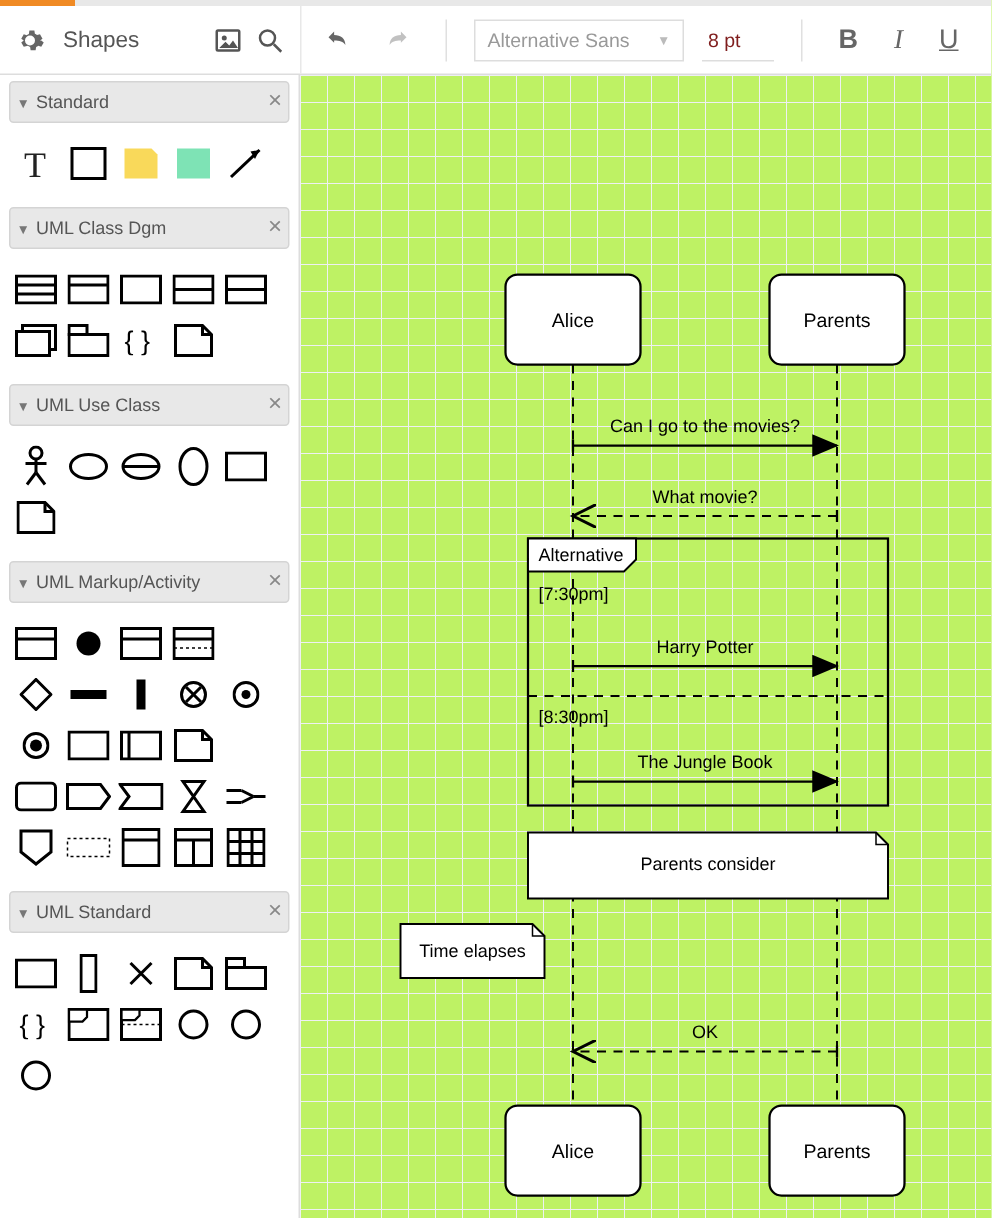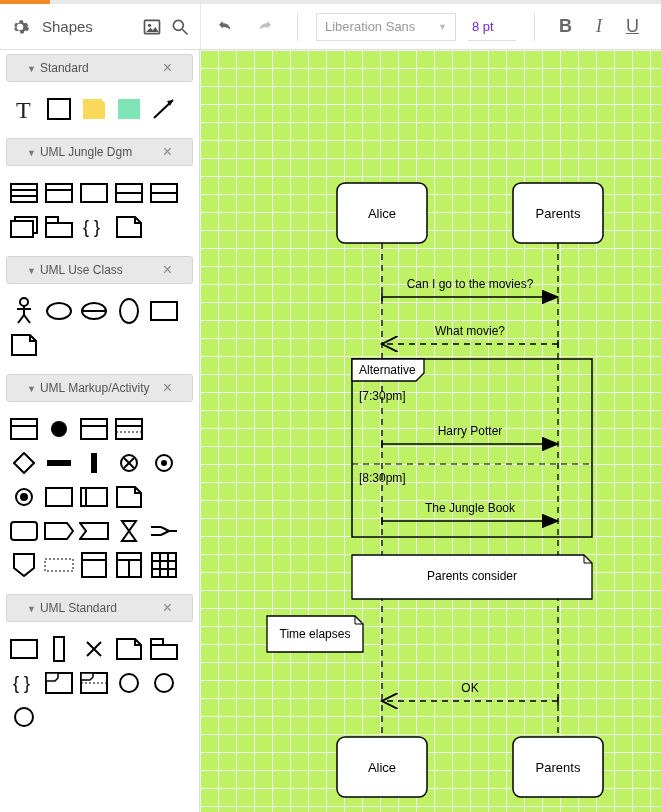--- a/index.html
+++ b/index.html
@@ -7,28 +7,28 @@
   .app { display: flex; flex-direction: column; height: 812px; }
   .tab-strip { height: 4px; background: #e8e8e8; display: flex; }
   .tab-strip .active { width: 50px; height: 4px; background: #f08a24; }
   .toolbar { height: 46px; display: flex; align-items: center; border-bottom: 1px solid #ddd; }
   .shapes-panel-header { width: 200px; height: 46px; display: flex; align-items: center; padding: 0 10px; gap: 8px; }
   .shapes-panel-header .title { font-size: 15px; color: #555; margin-left: 4px; }
   .toolbar-right { flex: 1; display: flex; align-items: center; padding: 0 10px; gap: 12px; border-left: 1px solid #e8e8e8; height: 100%; }
   .toolbar-sep { width: 1px; height: 28px; background: #e0e0e0; margin: 0 6px; }
   .tb-icon-btn { width: 28px; height: 28px; display: flex; align-items: center; justify-content: center; cursor: pointer; color: #666; }
   .tb-select { min-width: 140px; height: 28px; border: 1px solid #ddd; display: flex; align-items: center; padding: 0 8px; font-size: 13px; color: #999; justify-content: space-between; cursor: pointer; }
-  .tb-size { width: 48px; height: 28px; border: none; border-bottom: 1px solid #ddd; font-size: 13px; color: #6d28d9; padding: 0 4px; }
+  .tb-size { width: 48px; height: 28px; border: none; border-bottom: 1px solid #ddd; font-size: 13px; color: #7f1d1d; padding: 0 4px; }
   .font-b { font-weight: bold; font-size: 18px; color: #666; cursor: pointer; padding: 0 6px; }
   .font-i { font-style: italic; font-family: Georgia, serif; font-size: 18px; color: #666; cursor: pointer; padding: 0 6px; }
   .font-u { text-decoration: underline; font-size: 18px; color: #666; cursor: pointer; padding: 0 6px; }
 
   .main { flex: 1; display: flex; min-height: 0; }
   .sidebar { width: 200px; background: #fff; border-right: 1px solid #ddd; overflow-y: auto; display: flex; flex-direction: column; }
-  .cat { background: #e8e8e8; border: 1px solid #d4d4d4; border-radius: 3px; margin: 4px 6px 2px 6px; height: 28px; display: flex; align-items: center; padding: 0 20px; font-size: 12px; color: #555; justify-content: space-between; cursor: pointer; }
+  .cat { background: #e8e8e8; border: 1px solid #d4d4d4; border-radius: 3px; margin: 4px 6px 2px 6px; height: 28px; display: flex; align-items: center; padding: 0 4px; font-size: 12px; color: #555; justify-content: space-between; cursor: pointer; }
   .cat .arrow { font-size: 9px; margin-right: 4px; color: #777; }
   .cat .close { font-size: 16px; color: #888; }
   .shapes-grid { display: flex; flex-wrap: wrap; padding: 8px 6px; gap: 0; }
   .shape-cell { width: 35px; height: 34px; display: flex; align-items: center; justify-content: center; cursor: move; }
   .markup-link { text-align: center; padding: 10px; font-size: 12px; color: #3b7fc4; text-decoration: underline; cursor: pointer; margin-top: auto; }
   svg.shape { display: block; }
 
   .canvas-wrap { flex: 1; position: relative; background: #bef264; overflow: hidden; }
   .canvas-grid {
     position: absolute; inset: 0;
@@ -78,21 +78,21 @@
             <path d="M9 14l-5-5 5-5v3c6 0 10 3 10 9-2-3-5-4-10-4v2z" fill="#666"></path>
           </svg>
       </span>
       <span class="tb-icon-btn" style="opacity:.4">
         <svg width="18" height="18" viewBox="0 0 24 24">
             <path d="M15 14l5-5-5-5v3c-6 0-10 3-10 9 2-3 5-4 10-4v2z" fill="#666"></path>
           </svg>
       </span>
       <span class="toolbar-sep"></span>
       <div class="tb-select">
-        <span>Liberation Sans</span>
+        <span>Alternative Sans</span>
         <span style="font-size:9px;color:#bbb">▼</span>
       </div>
       <input class="tb-size" value="8 pt" style="">
       <span class="toolbar-sep"></span>
       <span class="font-b">B</span>
       <span class="font-i">I</span>
       <span class="font-u">U</span>
     </div>
   </div>
 
@@ -126,21 +126,21 @@
           </div>
         <div class="shape-cell">
             <svg class="shape" width="26" height="26">
               <line x1="3" y1="22" x2="22" y2="4" stroke="#000" stroke-width="2"></line>
               <path d="M22 4l-6 1 3 5z" fill="#000"></path>
             </svg>
           </div>
       </div>
 
       <div class="cat">
-        <span><span class="arrow">▼</span><span>UML Jungle Dgm</span></span>
+        <span><span class="arrow">▼</span><span>UML Class Dgm</span></span>
         <span class="close">×</span>
       </div>
       <div class="shapes-grid">
         <div class="shape-cell">
             <svg class="shape" width="28" height="20">
               <rect x="1" y="1" width="26" height="18" fill="#fff" stroke="#000" stroke-width="2"></rect>
               <line x1="1" y1="7" x2="27" y2="7" stroke="#000" stroke-width="2"></line>
               <line x1="1" y1="13" x2="27" y2="13" stroke="#000" stroke-width="2"></line>
             </svg>
           </div>

